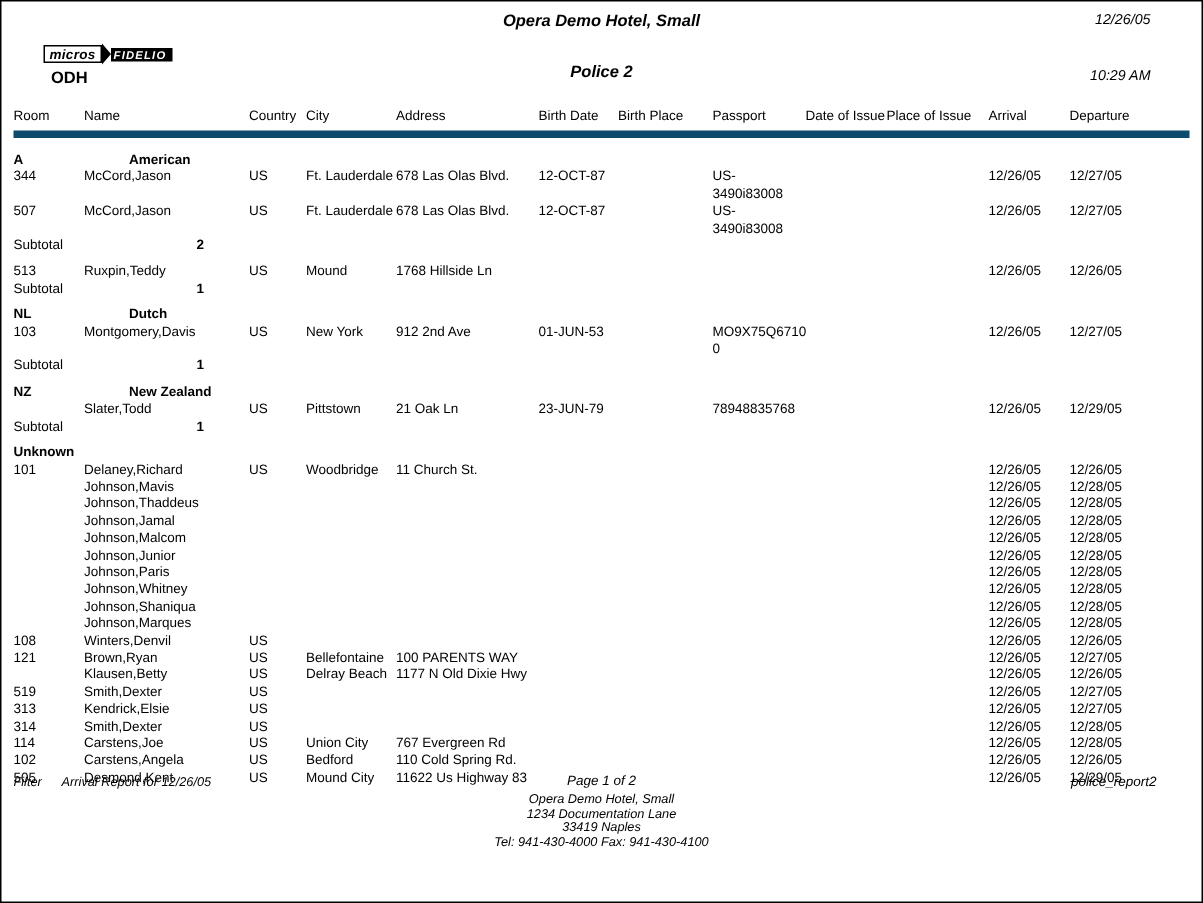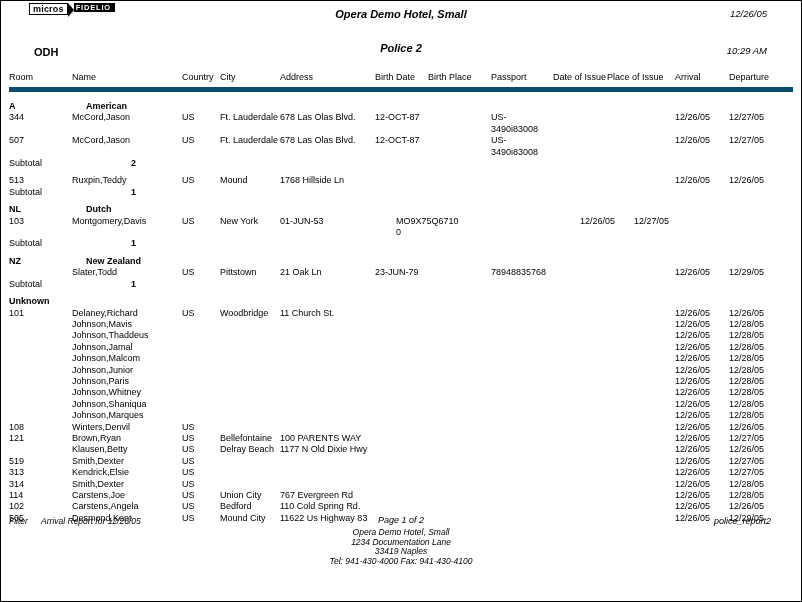--- a/index.html
+++ b/index.html
@@ -4,41 +4,41 @@
 <style>
   html,body{margin:0;padding:0;background:#e8e8e8;}
   .page{
     position:relative;width:802px;height:602px;box-sizing:border-box;
     background:#fff;border:1px solid #000;
     font-family:"Liberation Sans","DejaVu Sans",sans-serif;color:#000;
     overflow:hidden;
   }
   
   .report-header{position:relative;height:70px;}
-  .logo{position:absolute;left:28px;top:2px;display:flex;align-items:flex-start;height:14px;}
+  .logo{position:absolute;left:28px;top:28px;display:flex;align-items:center;height:14px;font-style:italic;}
   .logo-micros{display:flex;align-items:center;border:1px solid #000;background:#fff;
     font-weight:bold;font-size:9px;padding:0 3px;letter-spacing:0.2px;}
   .logo-arrow{width:0;height:0;border-top:7px solid transparent;border-bottom:7px solid transparent;
     border-left:6px solid #000;}
   .logo-fidelio{display:flex;align-items:center;background:#000;color:#fff;
     font-weight:bold;font-size:7.5px;padding:0 4px 0 2px;letter-spacing:0.8px;}
   .prop-code{position:absolute;left:33px;top:45px;font-weight:bold;font-size:11px;}
   .hotel-title{position:absolute;left:0;right:0;top:7px;text-align:center;
     font-weight:bold;font-style:italic;font-size:11px;}
   .report-title{position:absolute;left:0;right:0;top:41px;text-align:center;
     font-weight:bold;font-style:italic;font-size:11px;}
   .print-date{position:absolute;right:34px;top:7px;font-style:italic;font-size:9.5px;}
   .print-time{position:absolute;right:34px;top:44px;font-style:italic;font-size:9.5px;margin-left:40px;}
   
   .table-wrap{padding:0 8px;font-size:9px;}
   .col-headers{display:flex;line-height:13px;padding-bottom:3px;border-bottom:5px solid #0c4a6e;
     margin-bottom:9px;}
   .cell{flex:0 0 auto;white-space:nowrap;overflow:visible;}
   .col-room{width:47px;}
-  .col-name{width:110px;margin-left:16px;}
+  .col-name{width:110px;}
   .col-country{width:38px;}
   .col-city{width:60px;}
   .col-address{width:95px;}
   .col-birth_date{width:53px;}
   .col-birth_place{width:63px;}
   .col-passport{width:62px;white-space:pre-line;}
   .col-date_of_issue{width:54px;}
   .col-place_of_issue{width:68px;}
   .col-arrival{width:54px;}
   .col-departure{width:82px;}
@@ -142,20 +142,21 @@
           </div>
           <div class="subtotal"><span class="st-label">Subtotal</span><span class="st-count">1</span></div>
         </div>
         <div class="section">
           <div class="section-header"><span class="sh-code">NL</span><span class="sh-country">Dutch</span></div>
           <div class="grow">
             <span class="cell col-room">103</span>
             <span class="cell col-name">Montgomery,Davis</span>
             <span class="cell col-country">US</span>
             <span class="cell col-city">New York</span>
+            <span class="cell col-address">912 2nd Ave</span>
             <span class="cell col-birth_date">01-JUN-53</span>
             <span class="cell col-birth_place"></span>
             <span class="cell col-passport">MO9X75Q6710
 0</span>
             <span class="cell col-date_of_issue"></span>
             <span class="cell col-place_of_issue"></span>
             <span class="cell col-arrival">12/26/05</span>
             <span class="cell col-departure">12/27/05</span>
           </div>
           <div class="subtotal"><span class="st-label">Subtotal</span><span class="st-count">1</span></div>

